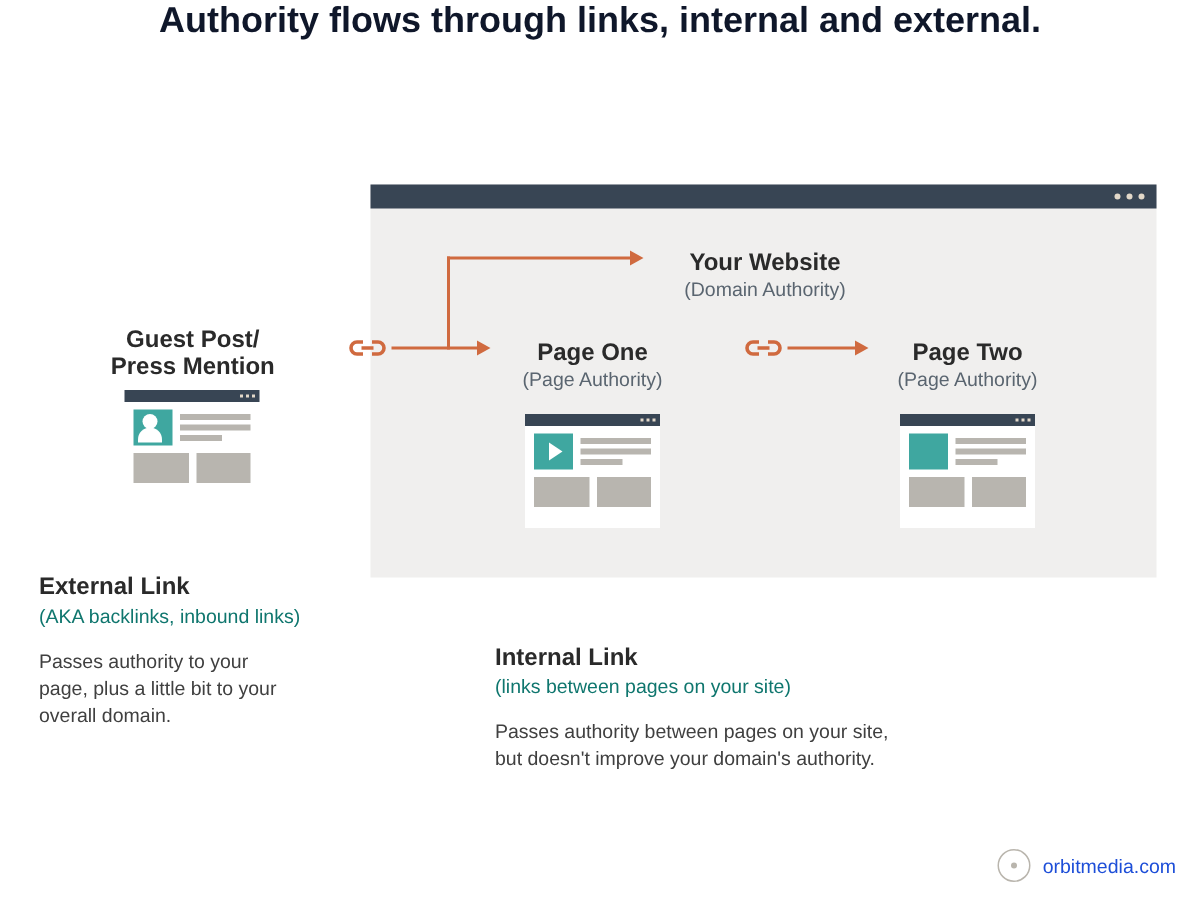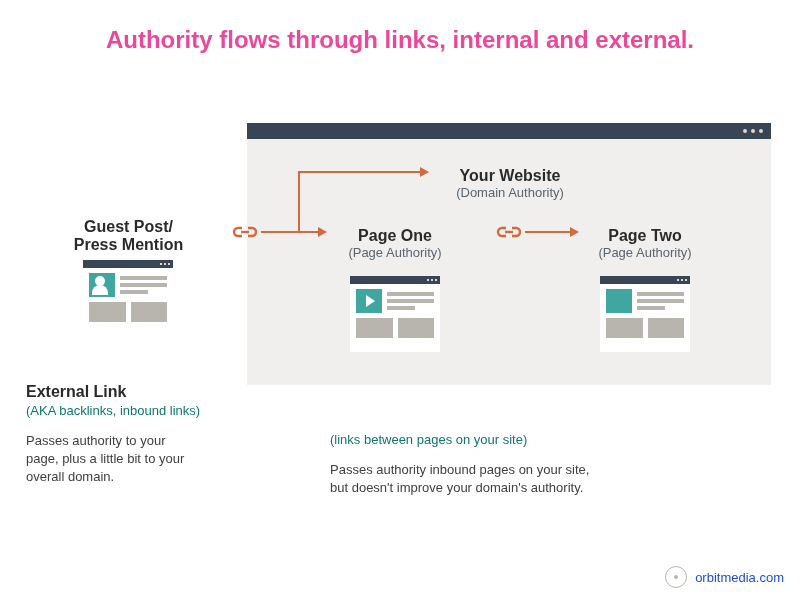--- a/index.html
+++ b/index.html
@@ -7,23 +7,22 @@
     width: 800px;
     height: 600px;
     background: #ffffff;
     font-family: -apple-system, BlinkMacSystemFont, "Segoe UI", Arial, sans-serif;
     position: relative;
     overflow: hidden;
   }
   .title {
     font-size: 24px;
     font-weight: 800;
-    color: #ec4899;
+    color: #0f172a;
     text-align: center;
-    padding-top: 26px;
   }
   .website-window {
     position: absolute;
     left: 247px;
     top: 123px;
     width: 524px;
     height: 262px;
     background: #f0efee;
   }
   .window-bar {
@@ -240,22 +239,23 @@
 <div class="arrow-head a3head"></div>
 
 <div class="section ext">
   <div class="h2">External Link</div>
   <div class="sub">(AKA backlinks, inbound links)</div>
   <div class="body">Passes authority to your
 page, plus a little bit to your
 overall domain.</div>
 </div>
 <div class="section int">
+  <div class="h2">Internal Link</div>
   <div class="sub">(links between pages on your site)</div>
-  <div class="body">Passes authority inbound pages on your site,
+  <div class="body">Passes authority between pages on your site,
 but doesn't improve your domain's authority.</div>
 </div>
 
 <div class="footer">
   <span class="circ">
       <span class="d"></span>
     </span>
   <span>orbitmedia.com</span>
 </div>
 

